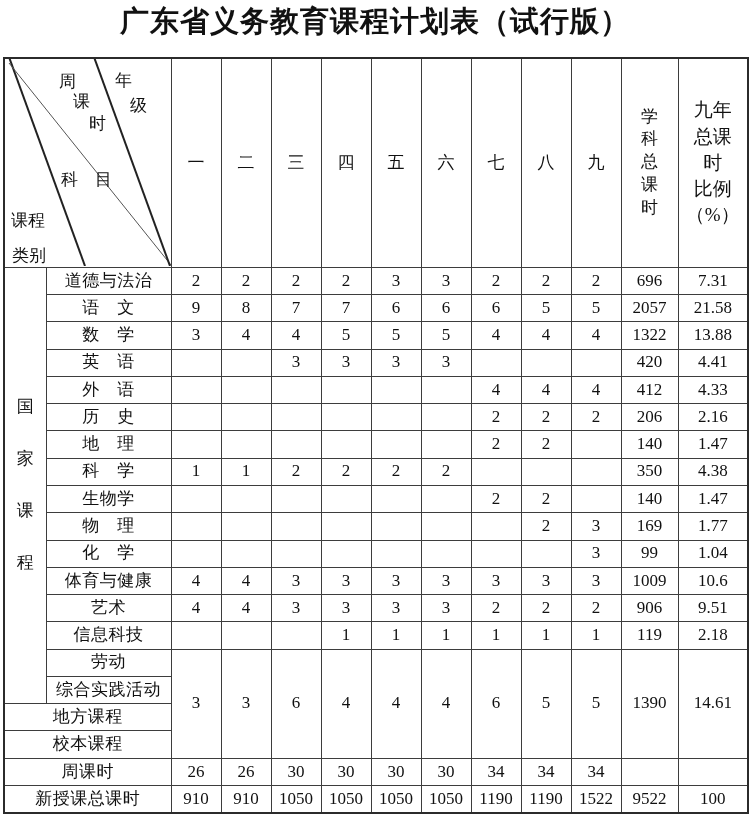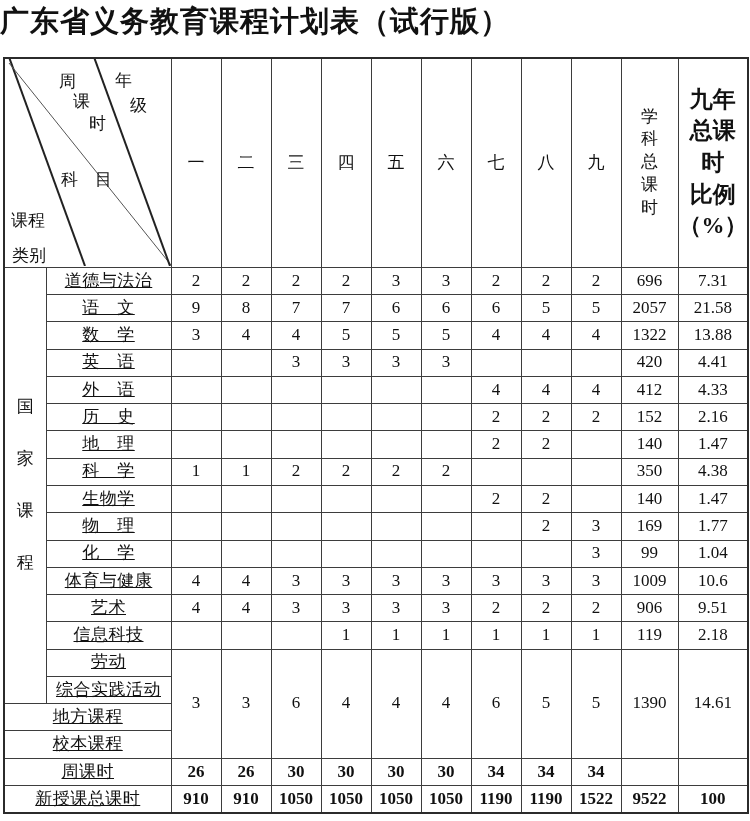--- a/index.html
+++ b/index.html
@@ -1,38 +1,38 @@
 <!DOCTYPE html>
 <html><head>
 <meta charset="utf-8">
 <style>
   html,body{margin:0;padding:0;background:#fff;width:750px;height:821px;position:relative;
     font-family:"Liberation Serif","DejaVu Serif",serif;color:#111;}
   .page{position:absolute;inset:0;background:#fff;}
-  .title{position:absolute;top:2px;left:0;width:100%;text-align:left;
+  .title{position:absolute;top:2px;left:0;width:100%;text-align:center;
     font-size:29px;font-weight:bold;letter-spacing:1px;white-space:nowrap;}
   table.plan{position:absolute;left:3px;top:57px;width:744px;height:757px;
     border-collapse:collapse;table-layout:fixed;background:#fff;
     border:2px solid #2b2b2b;}
   .plan th,.plan td{border:1px solid #3d3d3d;padding:0;text-align:center;vertical-align:middle;
     font-size:17px;font-weight:normal;overflow:hidden;line-height:1.1;}
   tr.hdr{height:207px;}
   tr.dr{height:27px;}
   .grade-h{font-size:20px;}
   
   th.corner{position:relative;}
   .corner svg{position:absolute;left:0;top:0;}
   .corner .lab{position:absolute;white-space:nowrap;font-size:17px;}
   
   .vstack{width:1.05em;margin:0 auto;word-break:break-all;line-height:1.35;font-size:17px;}
-  .ratio-h{font-size:23px;line-height:1.38;font-weight:bold;}
+  .ratio-h{font-size:19px;line-height:1.38;}
   
   td.cat .vstack{line-height:52px;}
-  .lbl{letter-spacing:0.5px;text-decoration:underline;}
-  tr.boldrow td{font-weight:bold;}
+  .lbl{letter-spacing:0.5px;}
+  tr.boldrow td{font-weight:normal;}
   .mergeblk{vertical-align:middle;}
 </style>
 </head>
 <body>
 
 <div class="page">
 
   <div class="title">广东省义务教育课程计划表（试行版）</div>
 
   <table class="plan">
@@ -169,21 +169,21 @@
       <td class="lbl">历　史</td>
       <td></td>
           <td></td>
           <td></td>
           <td></td>
           <td></td>
           <td></td>
           <td>2</td>
           <td>2</td>
           <td>2</td>
-      <td>152</td>
+      <td>206</td>
           <td>2.16</td>
     </tr>
     <tr class="dr">
       <td class="lbl">地　理</td>
       <td></td>
           <td></td>
           <td></td>
           <td></td>
           <td></td>
           <td></td>

